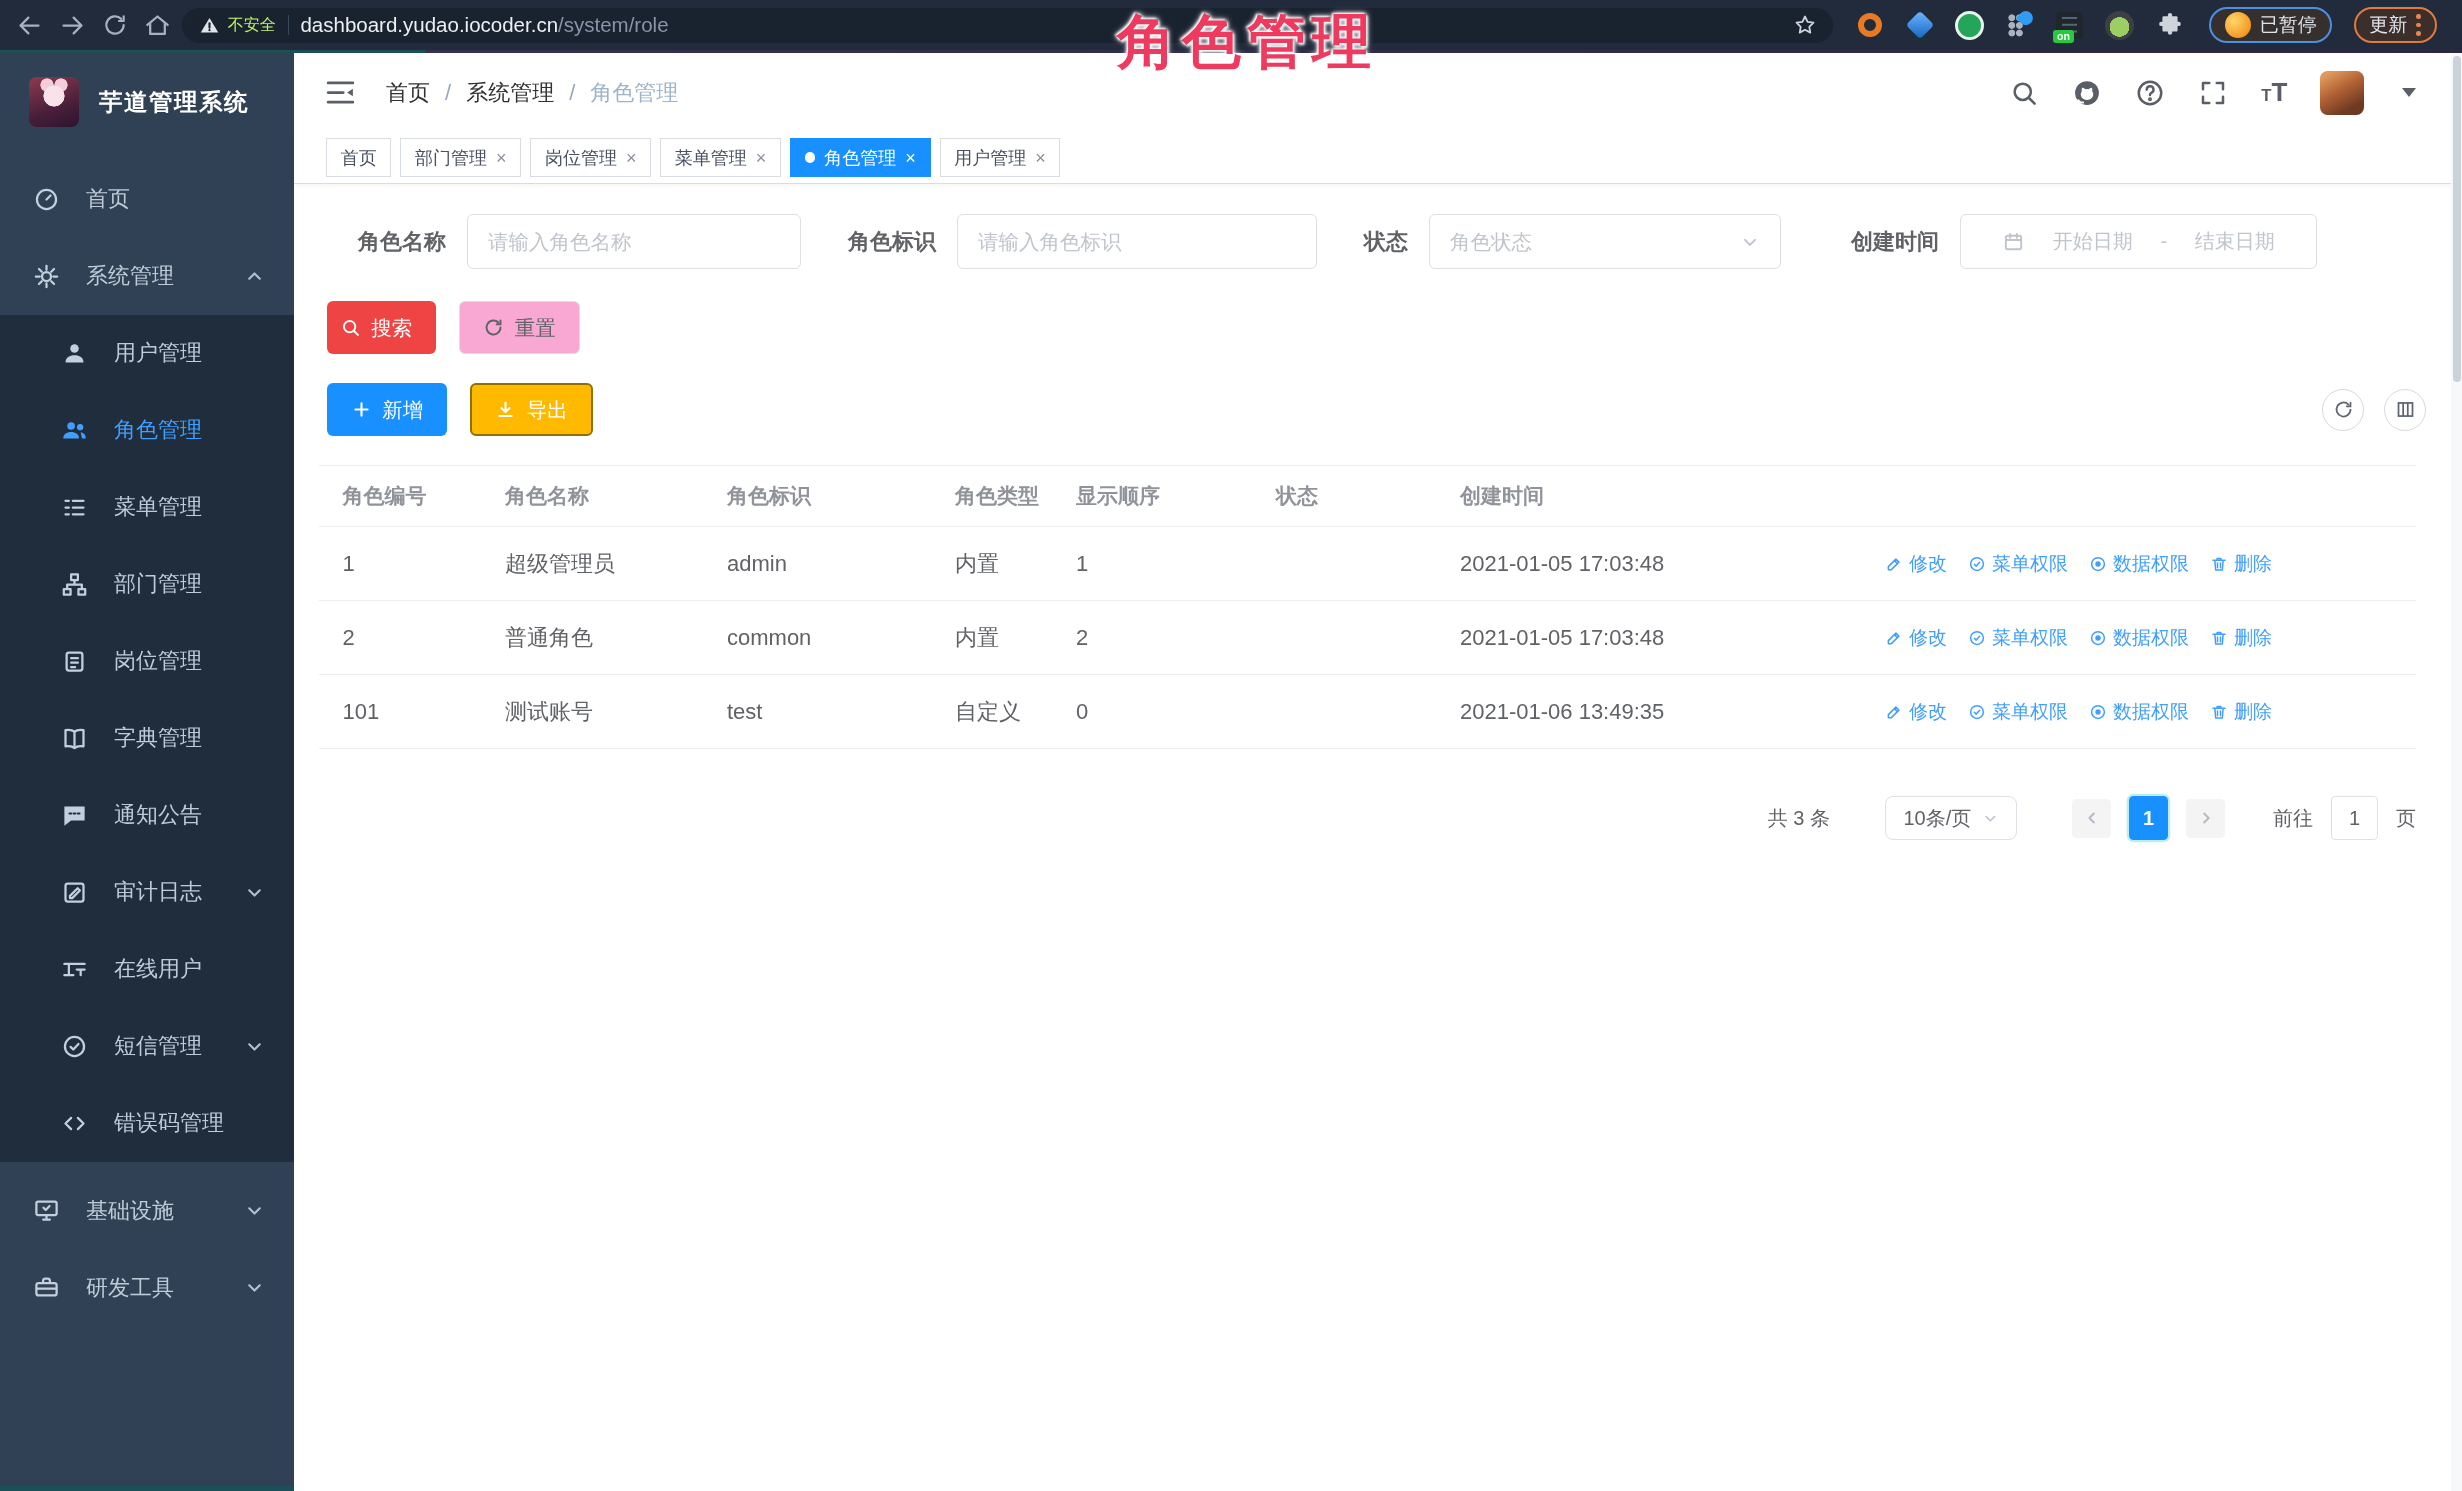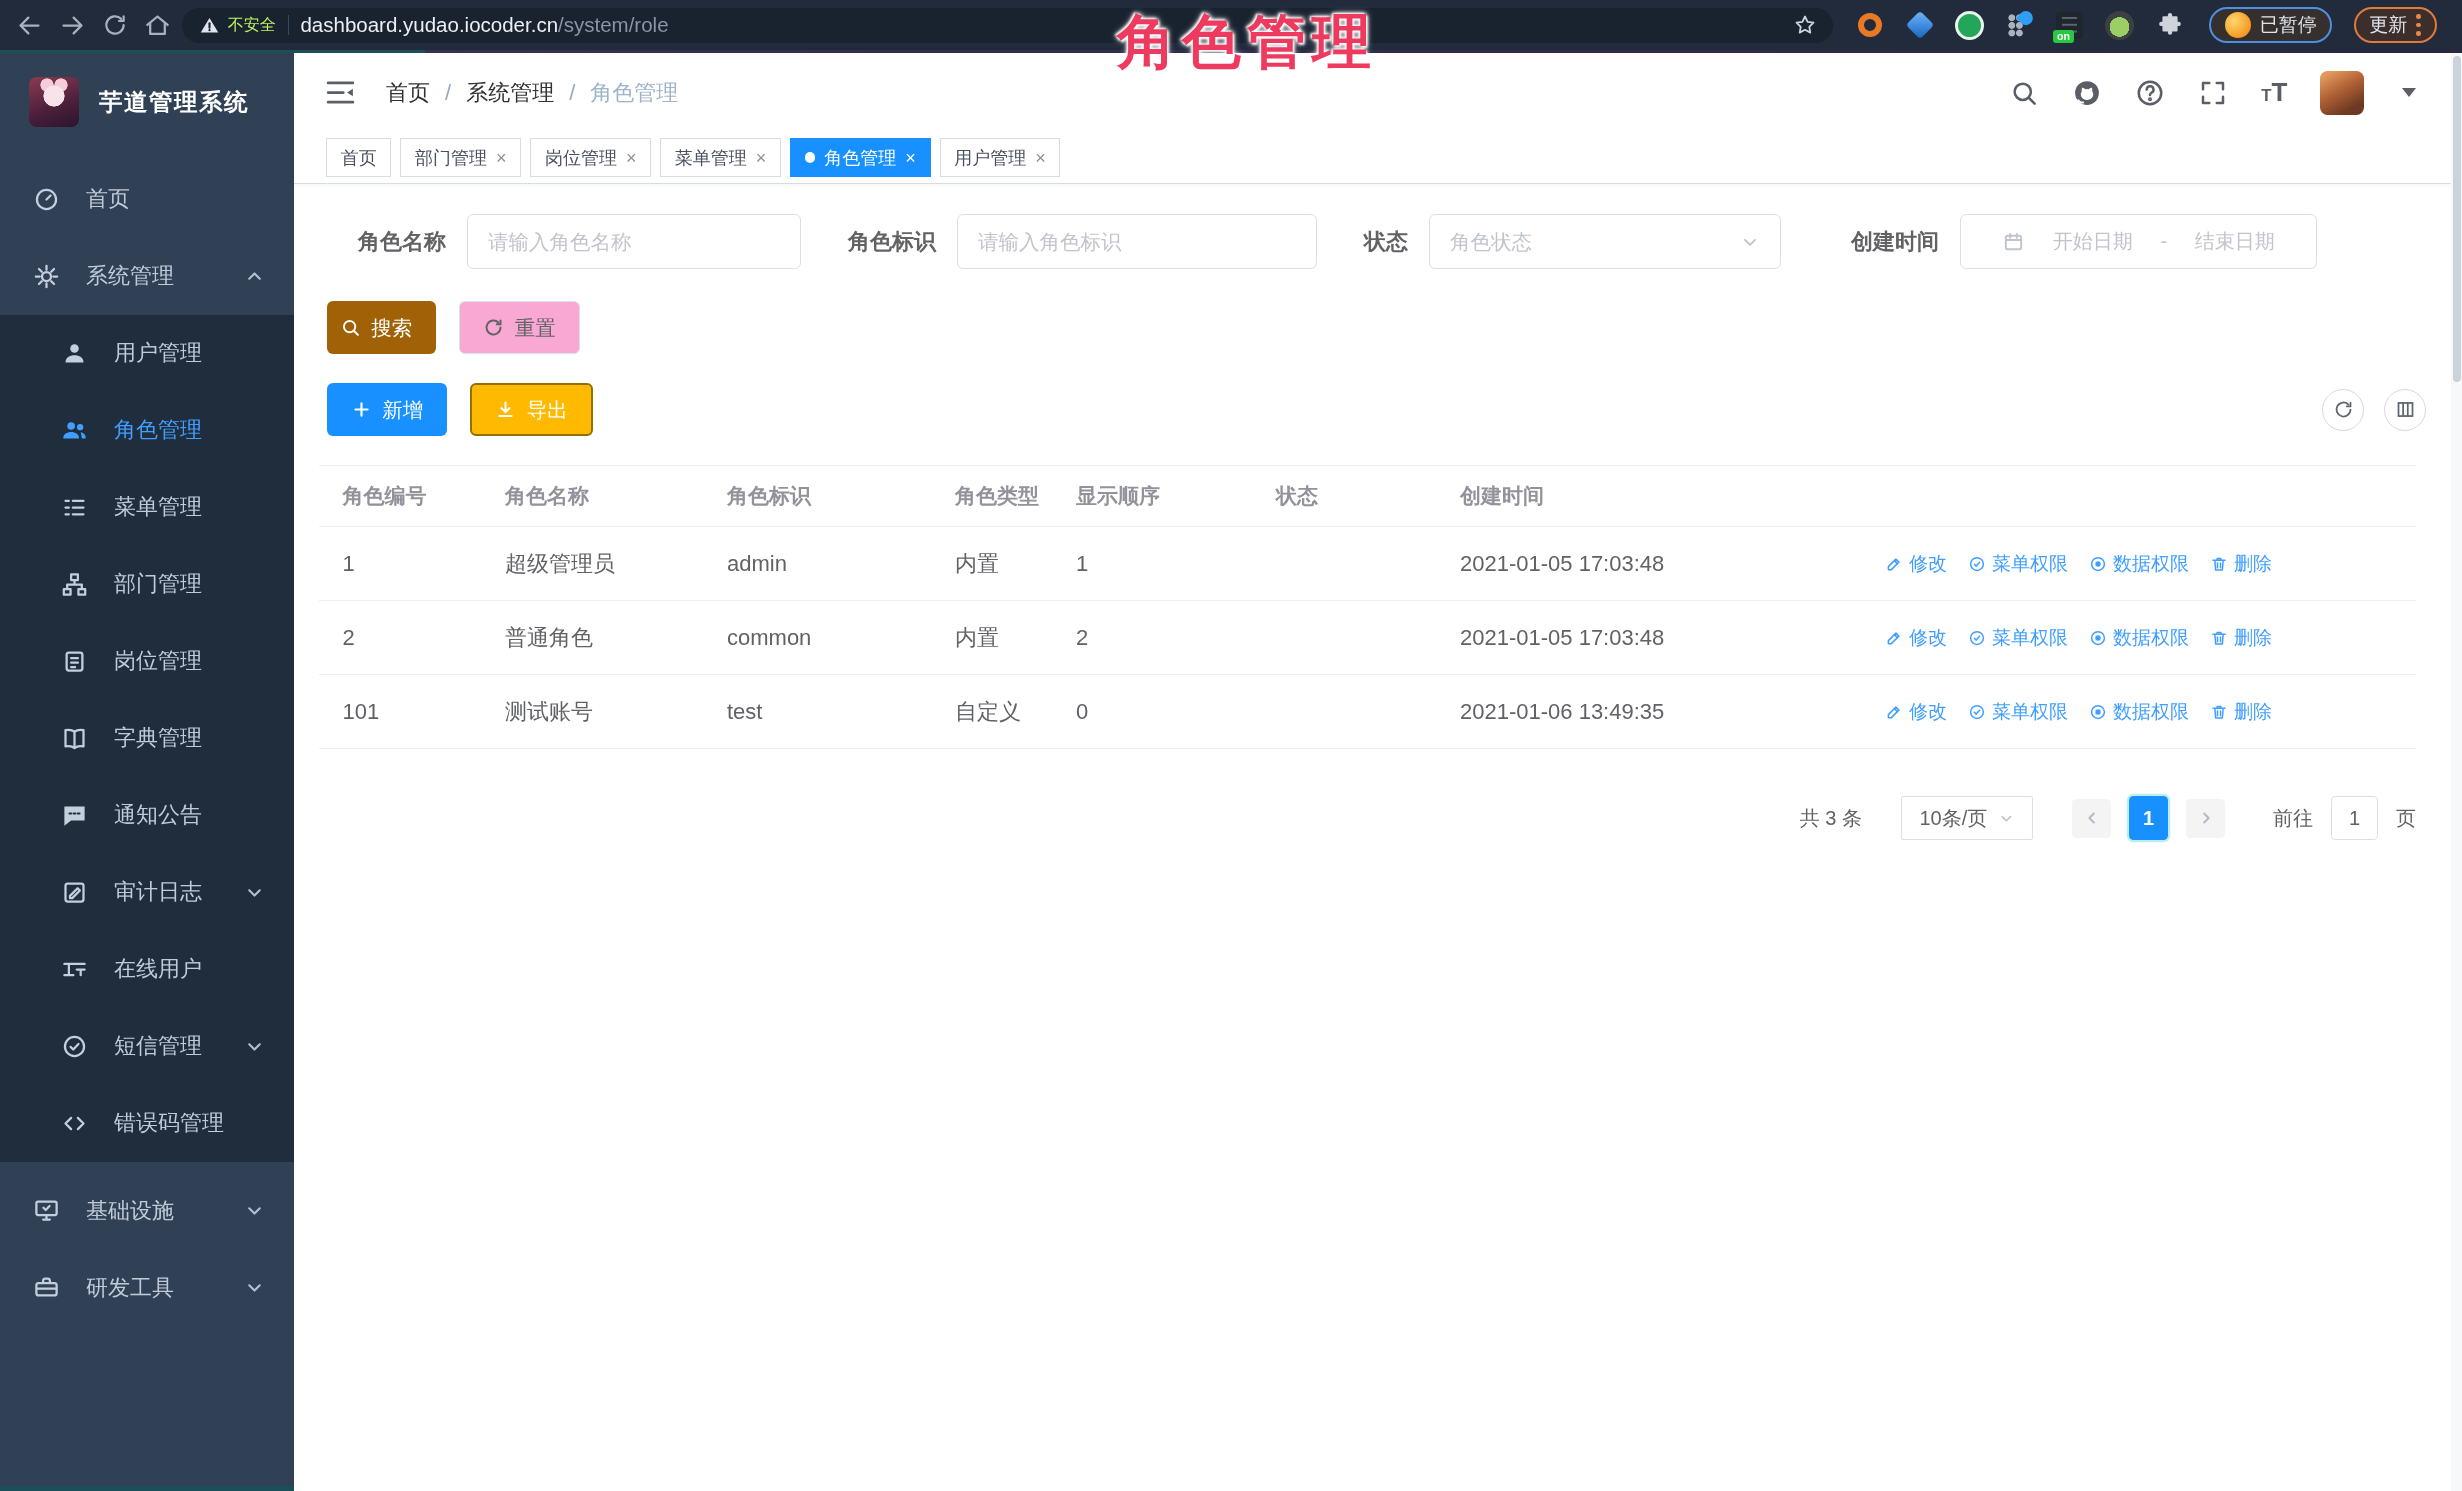--- a/index.html
+++ b/index.html
@@ -99,21 +99,21 @@
   .w1 { width:334px; margin-right:47px; }
   .w2 { width:360px; margin-right:47px; }
   .f-select { width:352px; height:55px; border:1.5px solid #dcdfe6; border-radius:6px; display:flex; align-items:center; justify-content:space-between; padding:0 20px; color:#c0c4cc; font-size:20.5px; margin-right:70px; cursor:pointer; }
   .f-select .car { width:20px; height:20px; color:#c0c4cc; }
   .f-date { width:357px; height:55px; border:1.5px solid #dcdfe6; border-radius:6px; display:flex; align-items:center; justify-content:space-evenly; padding:0 13.7px; color:#c0c4cc; font-size:20px; cursor:text; }
   .f-date .cal { width:23px; height:23px; color:#c0c4cc; }
 
   .btn-row { display:flex; align-items:center; margin:32px 0 0 7.6px; }
   .btn { height:53px; border-radius:6px; display:inline-flex; align-items:center; gap:10.6px; padding:0 23px; font-size:20.5px; border:1.5px solid transparent; cursor:pointer; font-family:inherit; }
   .btn .bi { width:21px; height:21px; }
-  .btn-search { background:#a16207; color:#fff; margin-right:23px;padding-left:12px; }
+  .btn-search { background:#ef4444; color:#fff; margin-right:23px;padding-left:12px; }
   .btn-reset { background:#f9a8d4; border-color:#dcdfe6; color:#606266; }
   .btn-add { background:#1890ff; color:#fff; margin-right:23px; }
   .btn-export { background:#ffba00; color:#fff; border:2.3px solid #8f7000; }
   .row2 { margin-top:29px; }
   .spacer { flex:1; }
   .circle-btn { width:42px; height:42px; border-radius:50%; border:1.5px solid #d9d9d9; background:#fff; color:#5f6670; display:flex; align-items:center; justify-content:center; margin-left:20px; cursor:pointer; }
   .circle-btn .bi { width:21px; height:21px; }
 
   
   .tbl { margin-top:29px; width:2097px; border-top:1.5px solid #ebeef5; }
@@ -124,21 +124,21 @@
   .c5{width:200px;} .c6{width:184px;} .c7{width:364px;} .c8{flex:1; display:flex; justify-content:flex-end; padding-right:144px;}
   .thead .c8 { justify-content:center; }
   .switch { width:59px; height:33px; border-radius:16.7px; background:#1890ff; position:relative; cursor:pointer; }
   .switch::after { content:""; position:absolute; top:2.3px; right:2.3px; width:29px; height:29px; border-radius:50%; background:#fff; }
   .ops { display:flex; gap:21px; }
   .op { display:inline-flex; align-items:center; gap:6px; color:#409eff; font-size:19px; cursor:pointer; white-space:nowrap; }
   .op .oi { width:18px; height:18px; }
 
   
   .pager { display:flex; align-items:center; justify-content:flex-end; gap:18px; margin-top:47px; font-size:20px; color:#606266; width:2097px; }
-  .pg-size { width:132px; height:44px; border:1.5px solid #dcdfe6; border-radius:2px; display:flex; align-items:center; justify-content:center; gap:10.6px; color:#606266; margin:0 21px; cursor:pointer; }
+  .pg-size { width:132px; height:44px; border:1.5px solid #dcdfe6; border-radius:8px; display:flex; align-items:center; justify-content:center; gap:10.6px; color:#606266; margin:0 37px; cursor:pointer; }
   .pg-size .car { width:16.7px; height:16.7px; color:#c0c4cc; }
   .pg-btn { width:39px; height:39px; border-radius:4.6px; background:#f4f4f5; color:#b4bac4; display:flex; align-items:center; justify-content:center; cursor:pointer; }
   .pg-btn .bi { width:18px; height:18px; }
   .pg-cur { width:39px; height:44px; border-radius:4.6px; background:#1890ff; color:#fff; font-weight:700; display:flex; align-items:center; justify-content:center; box-shadow:0 0 0 2.3px rgba(64,210,200,.35); cursor:default; }
   .goto-lbl { margin-left:30px; }
   .goto-ipt { width:47px; height:44px; border:1.5px solid #dcdfe6; border-radius:4.6px; text-align:center; font-size:20px; color:#606266; outline:none; font-family:inherit; }
 
   
   .overlay-title { position:absolute; top:3px; left:1117px; font-size:59px; font-weight:700; letter-spacing:6px; color:#ee3a5f; z-index:50;
      text-shadow:0 0 4.6px #fff,0 0 7.6px #fff,1.5px 1.5px 2.3px rgba(255,255,255,.95),-1.5px -1.5px 2.3px rgba(255,255,255,.95); }

